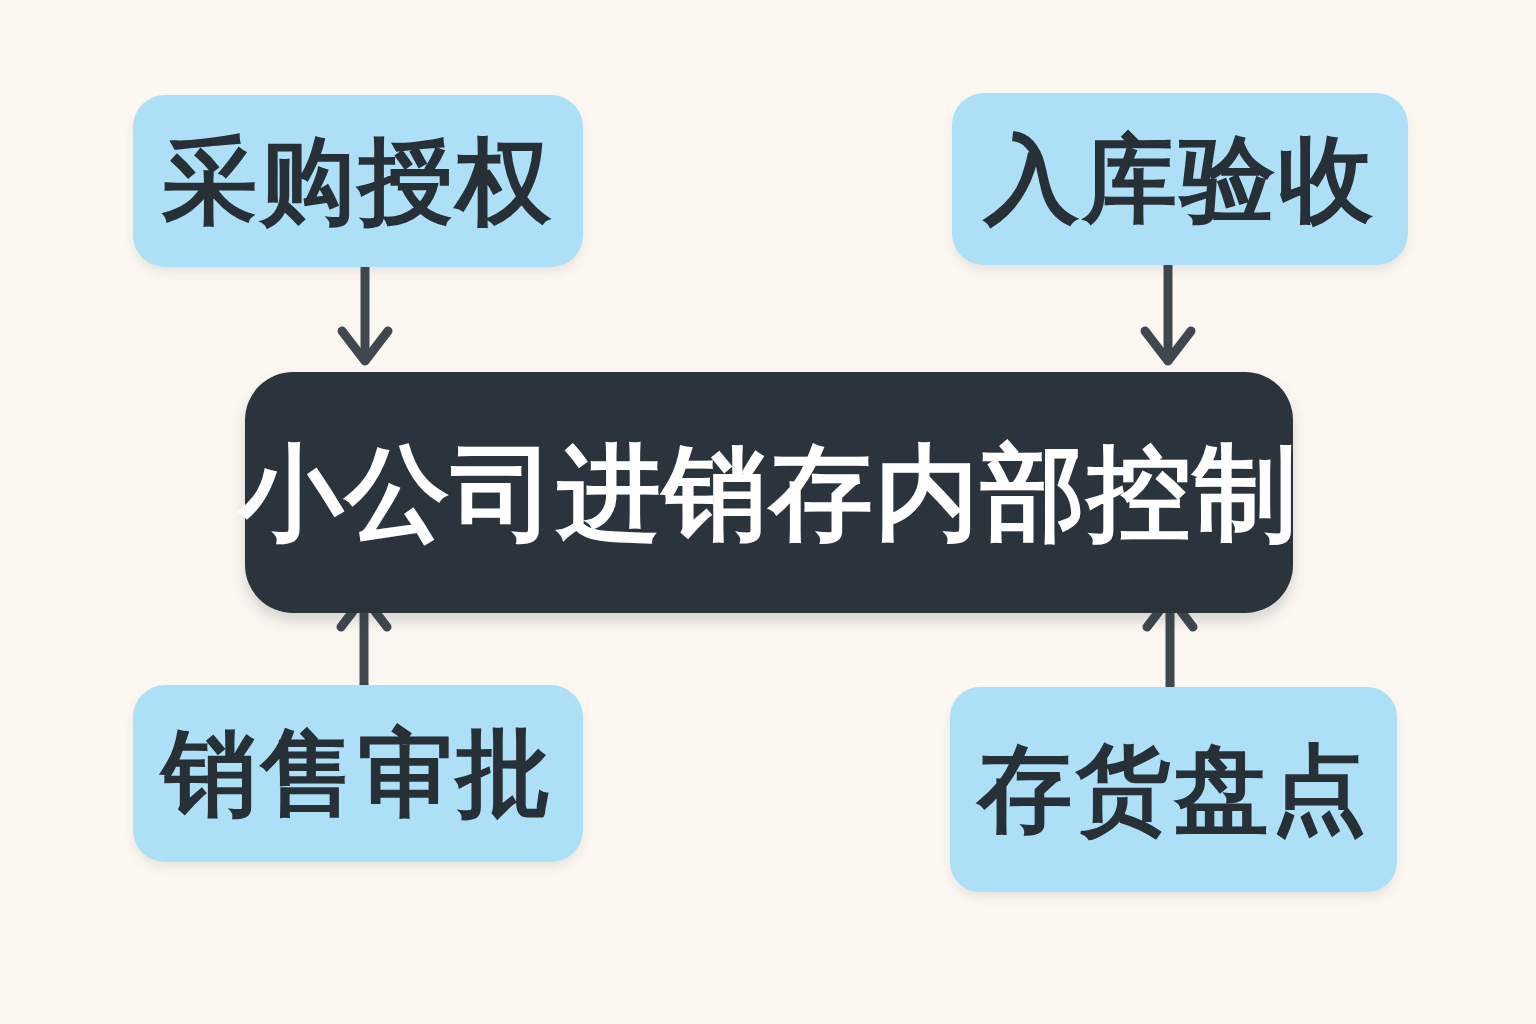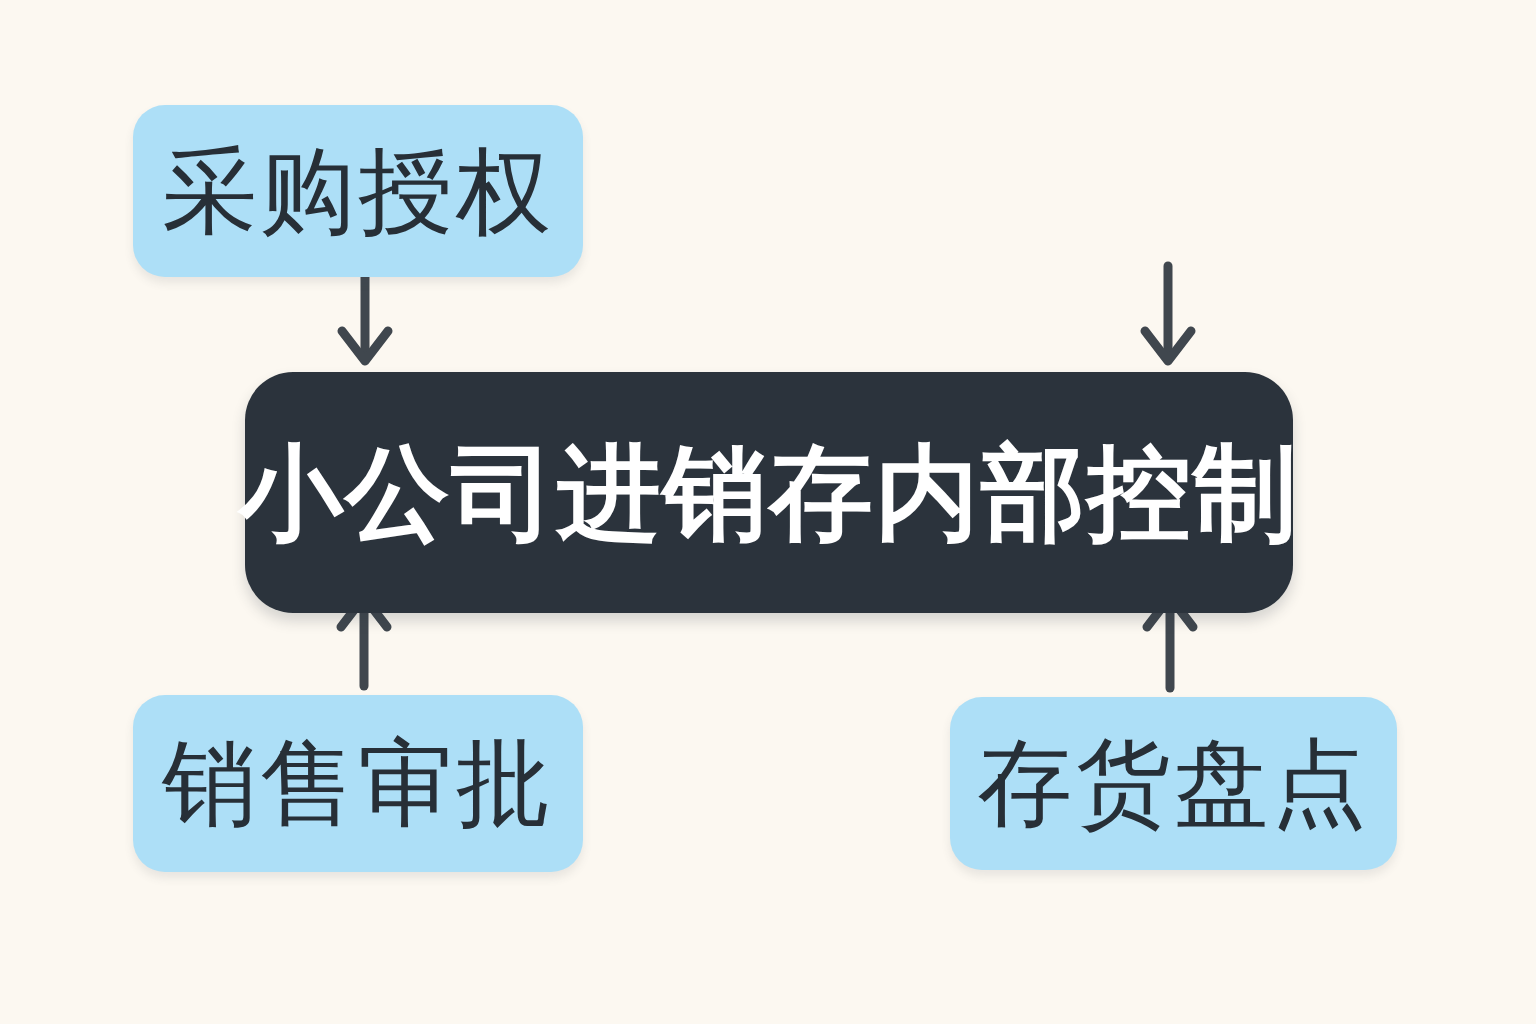--- a/index.html
+++ b/index.html
@@ -17,32 +17,31 @@
   }
   .node {
     position: absolute;
     display: flex;
     align-items: center;
     justify-content: center;
     background: var(--node-fill, #ADDFF7);
     color: var(--node-text, #272F37);
     border-radius: 32px;
     font-size: 95px;
-    font-weight: 400;
+    font-weight: 700;
     letter-spacing: 3px;
     box-shadow: 0 6px 10px rgba(60, 70, 80, 0.10);
     text-align: center;
     line-height: 1;
     white-space: nowrap;
-    margin-top: 10px;
   }
   .node-top-left     { left: 133px; top: 95px;  width: 450px; height: 172px; }
   .node-top-right    { left: 952px; top: 93px;  width: 456px; height: 172px; }
   .node-bottom-left  { left: 133px; top: 685px; width: 450px; height: 177px; }
-  .node-bottom-right { left: 950px; top: 687px; width: 447px; height: 173px; }
+  .node-bottom-right { left: 950px; top: 687px; width: 447px; height: 205px; border-radius: 30px; }
   .center-node {
     position: absolute;
     left: 245px;
     top: 372px;
     width: 1048px;
     height: 241px;
     display: flex;
     align-items: center;
     justify-content: center;
     background: var(--center-fill, #2B333C);
@@ -96,20 +95,23 @@
     <g>
       <path class="arrow-path" d="M1170 688 L1170 606"></path>
       <path class="arrow-path" d="M1147 627 L1170 597 L1193 627"></path>
     </g>
   </svg>
 
   <div class="node node-top-left">
     <span>采购授权</span>
   </div>
 
+  <div class="node node-top-right">
+    <span>入库验收</span>
+  </div>
 
   <div class="center-node">
     <span>小公司进销存内部控制</span>
   </div>
 
   <div class="node node-bottom-left">
     <span>销售审批</span>
   </div>
 
   <div class="node node-bottom-right">

